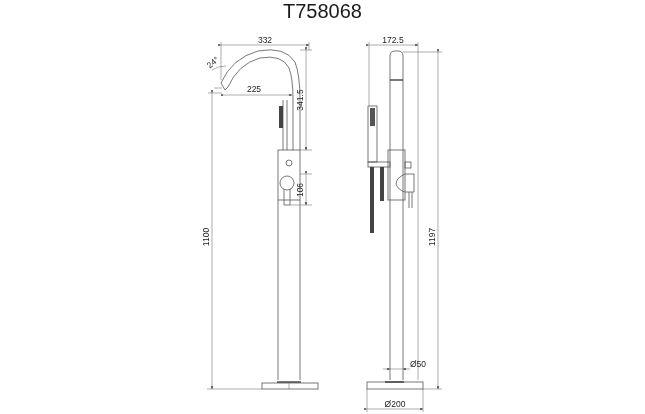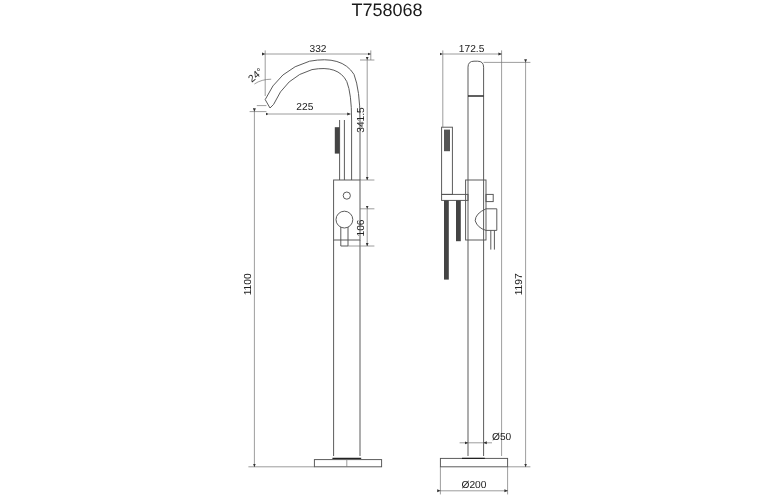--- a/index.html
+++ b/index.html
@@ -1,18 +1,18 @@
 <!DOCTYPE html>
 <html><head>
 <meta charset="utf-8">
 <style>
   html, body { margin: 0; padding: 0; background: #ffffff; }
   body { width: 645px; height: 414px; overflow: hidden; position: relative; font-family: "Liberation Sans", sans-serif; }
   #drawing { position: absolute; left: 0; top: 0; }
-  .title { position: absolute; left: 0; width: 645px; top: 0; text-align: center; font-family: "Liberation Sans", sans-serif; font-size: 15px; color: #1a1a1a; letter-spacing: 0px; }
+  .title { position: absolute; left: 0; width: 645px; top: 0; text-align: center; font-family: "Liberation Sans", sans-serif; font-size: 20px; color: #1a1a1a; letter-spacing: 0px; }
   .dim { font-family: "Liberation Sans", sans-serif; font-size: 8.5px; fill: #222; }
   .ln { stroke: #555; stroke-width: 0.8; fill: none; }
   .thin { stroke: #777; stroke-width: 0.6; fill: none; }
   .dark { stroke: #222; stroke-width: 1.2; fill: none; }
 </style>
 </head>
 <body>
 
 <div class="title">T758068</div>
 

